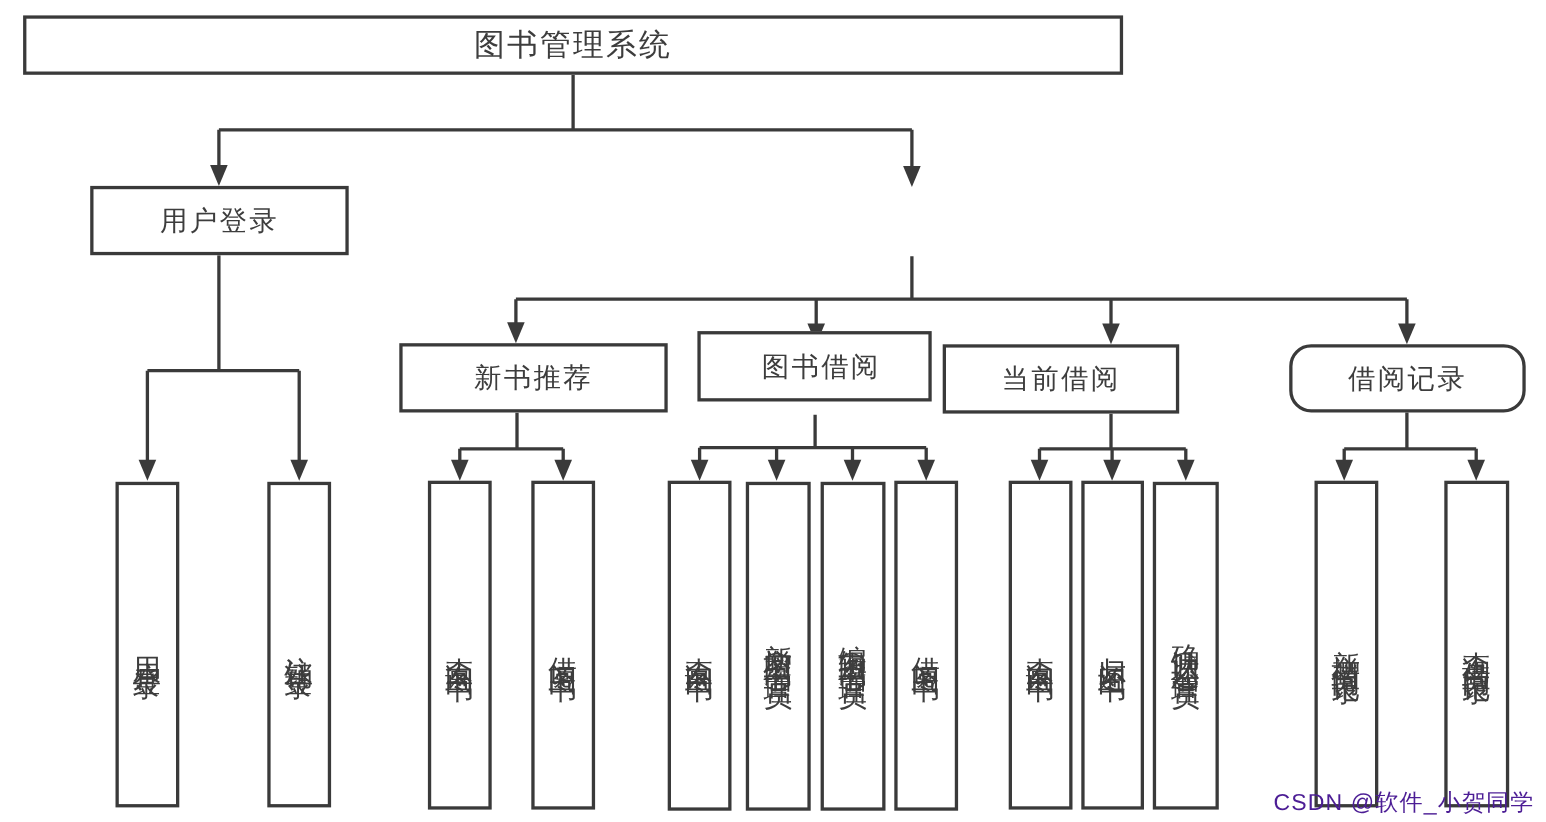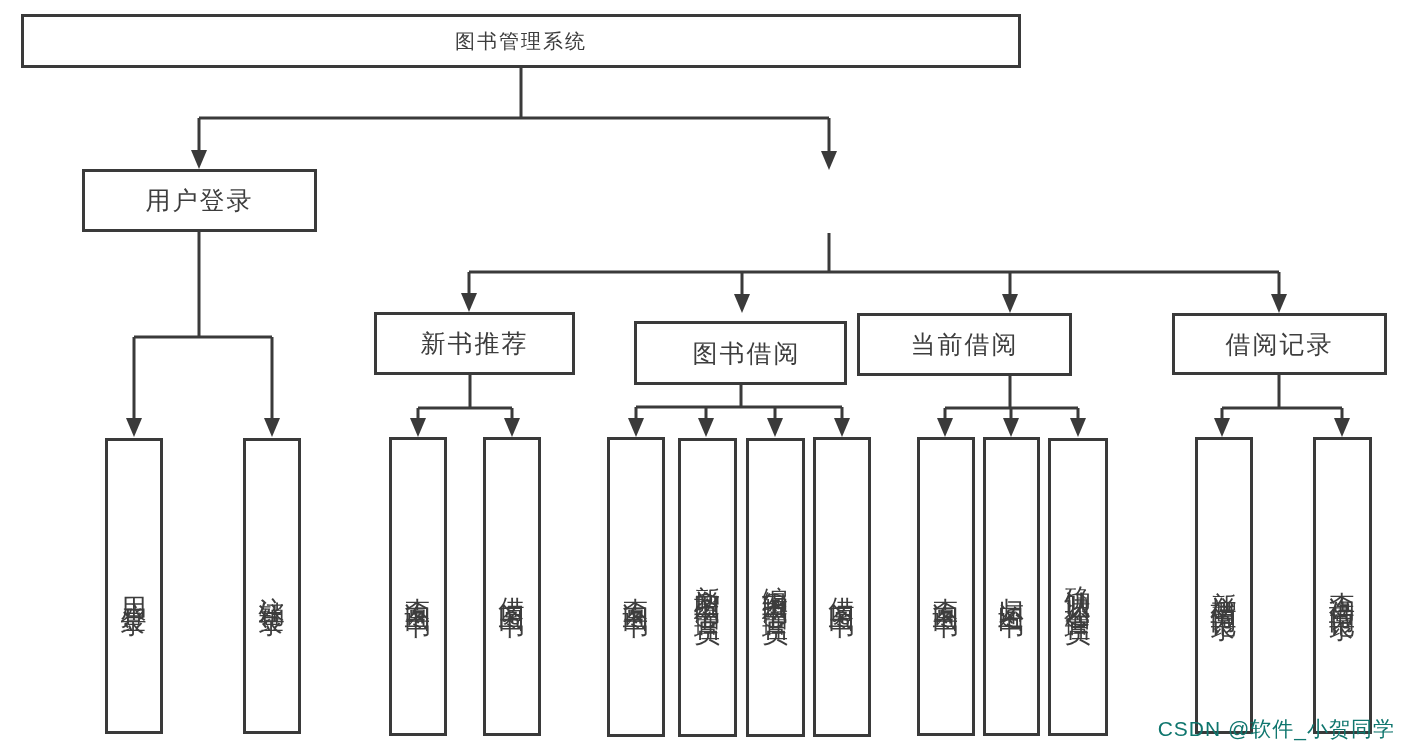--- a/index.html
+++ b/index.html
@@ -49,21 +49,21 @@
     color: #3d3d3d;
     z-index: 2;
     line-height: 1;
   }
   #watermark {
     position: absolute;
     right: 10px;
     bottom: 4px;
     font-size: 21px;
     letter-spacing: 1px;
-    color: #0f766e;
+    color: #4c1d95;
     z-index: 3;
     white-space: nowrap;
   }
 </style>
 </head>
 <body>
 
 <div id="canvas">
 
   <svg id="connectors" width="1405" height="747" viewBox="0 0 1405 747">
@@ -99,28 +99,28 @@
       <polygon points="767,418 783,418 775,437"></polygon>
       <polygon points="834,418 850,418 842,437"></polygon>
       <polygon points="937,418 953,418 945,437"></polygon>
       <polygon points="1003,418 1019,418 1011,437"></polygon>
       <polygon points="1070,418 1086,418 1078,437"></polygon>
       <polygon points="1214,418 1230,418 1222,437"></polygon>
       <polygon points="1334,418 1350,418 1342,437"></polygon>
     </g>
   </svg>
 
-  <div class="hbox" style="left:21px; top:14px; width:1000px; height:54px; font-size:20px;">图书管理系统</div>
+  <div class="hbox" style="left:21px; top:14px; width:1000px; height:54px; font-size:28px;">图书管理系统</div>
 
   <div class="hbox" style="left:82px; top:169px; width:235px; height:63px;">用户登录</div>
 
-  <div class="hbox" style="left:374px; top:312px; width:201px; height:63px;">新书推荐</div>
-  <div class="hbox" style="left:634px; top:321px; width:213px; height:64px;padding-left:12px;">图书借阅</div>
+  <div class="hbox" style="left:363px; top:312px; width:244px; height:63px;">新书推荐</div>
+  <div class="hbox" style="left:634px; top:301px; width:213px; height:64px;padding-left:12px;">图书借阅</div>
   <div class="hbox" style="left:857px; top:313px; width:215px; height:63px;">当前借阅</div>
-  <div class="hbox" style="left:1172px; top:313px; width:215px; height:62px;">借阅记录</div>
+  <div class="hbox" style="left:1172px; top:313px; width:215px; height:62px;border-radius:20px;">借阅记录</div>
 
   <div class="vbox" style="left:105px; top:438px; width:58px; height:296px;">用户登录</div>
   <div class="vbox" style="left:243px; top:438px; width:58px; height:296px;">注销登录</div>
 
   <div class="vbox" style="left:389px; top:437px; width:58px; height:299px;">查询图书</div>
   <div class="vbox" style="left:483px; top:437px; width:58px; height:299px;">借阅图书</div>
 
   <div class="vbox" style="left:607px; top:437px; width:58px; height:300px;">查询图书</div>
   <div class="vbox" style="left:678px; top:438px; width:59px; height:299px;">新增图书（管理员）</div>
   <div class="vbox" style="left:746px; top:438px; width:59px; height:299px;">编辑图书（管理员）</div>

